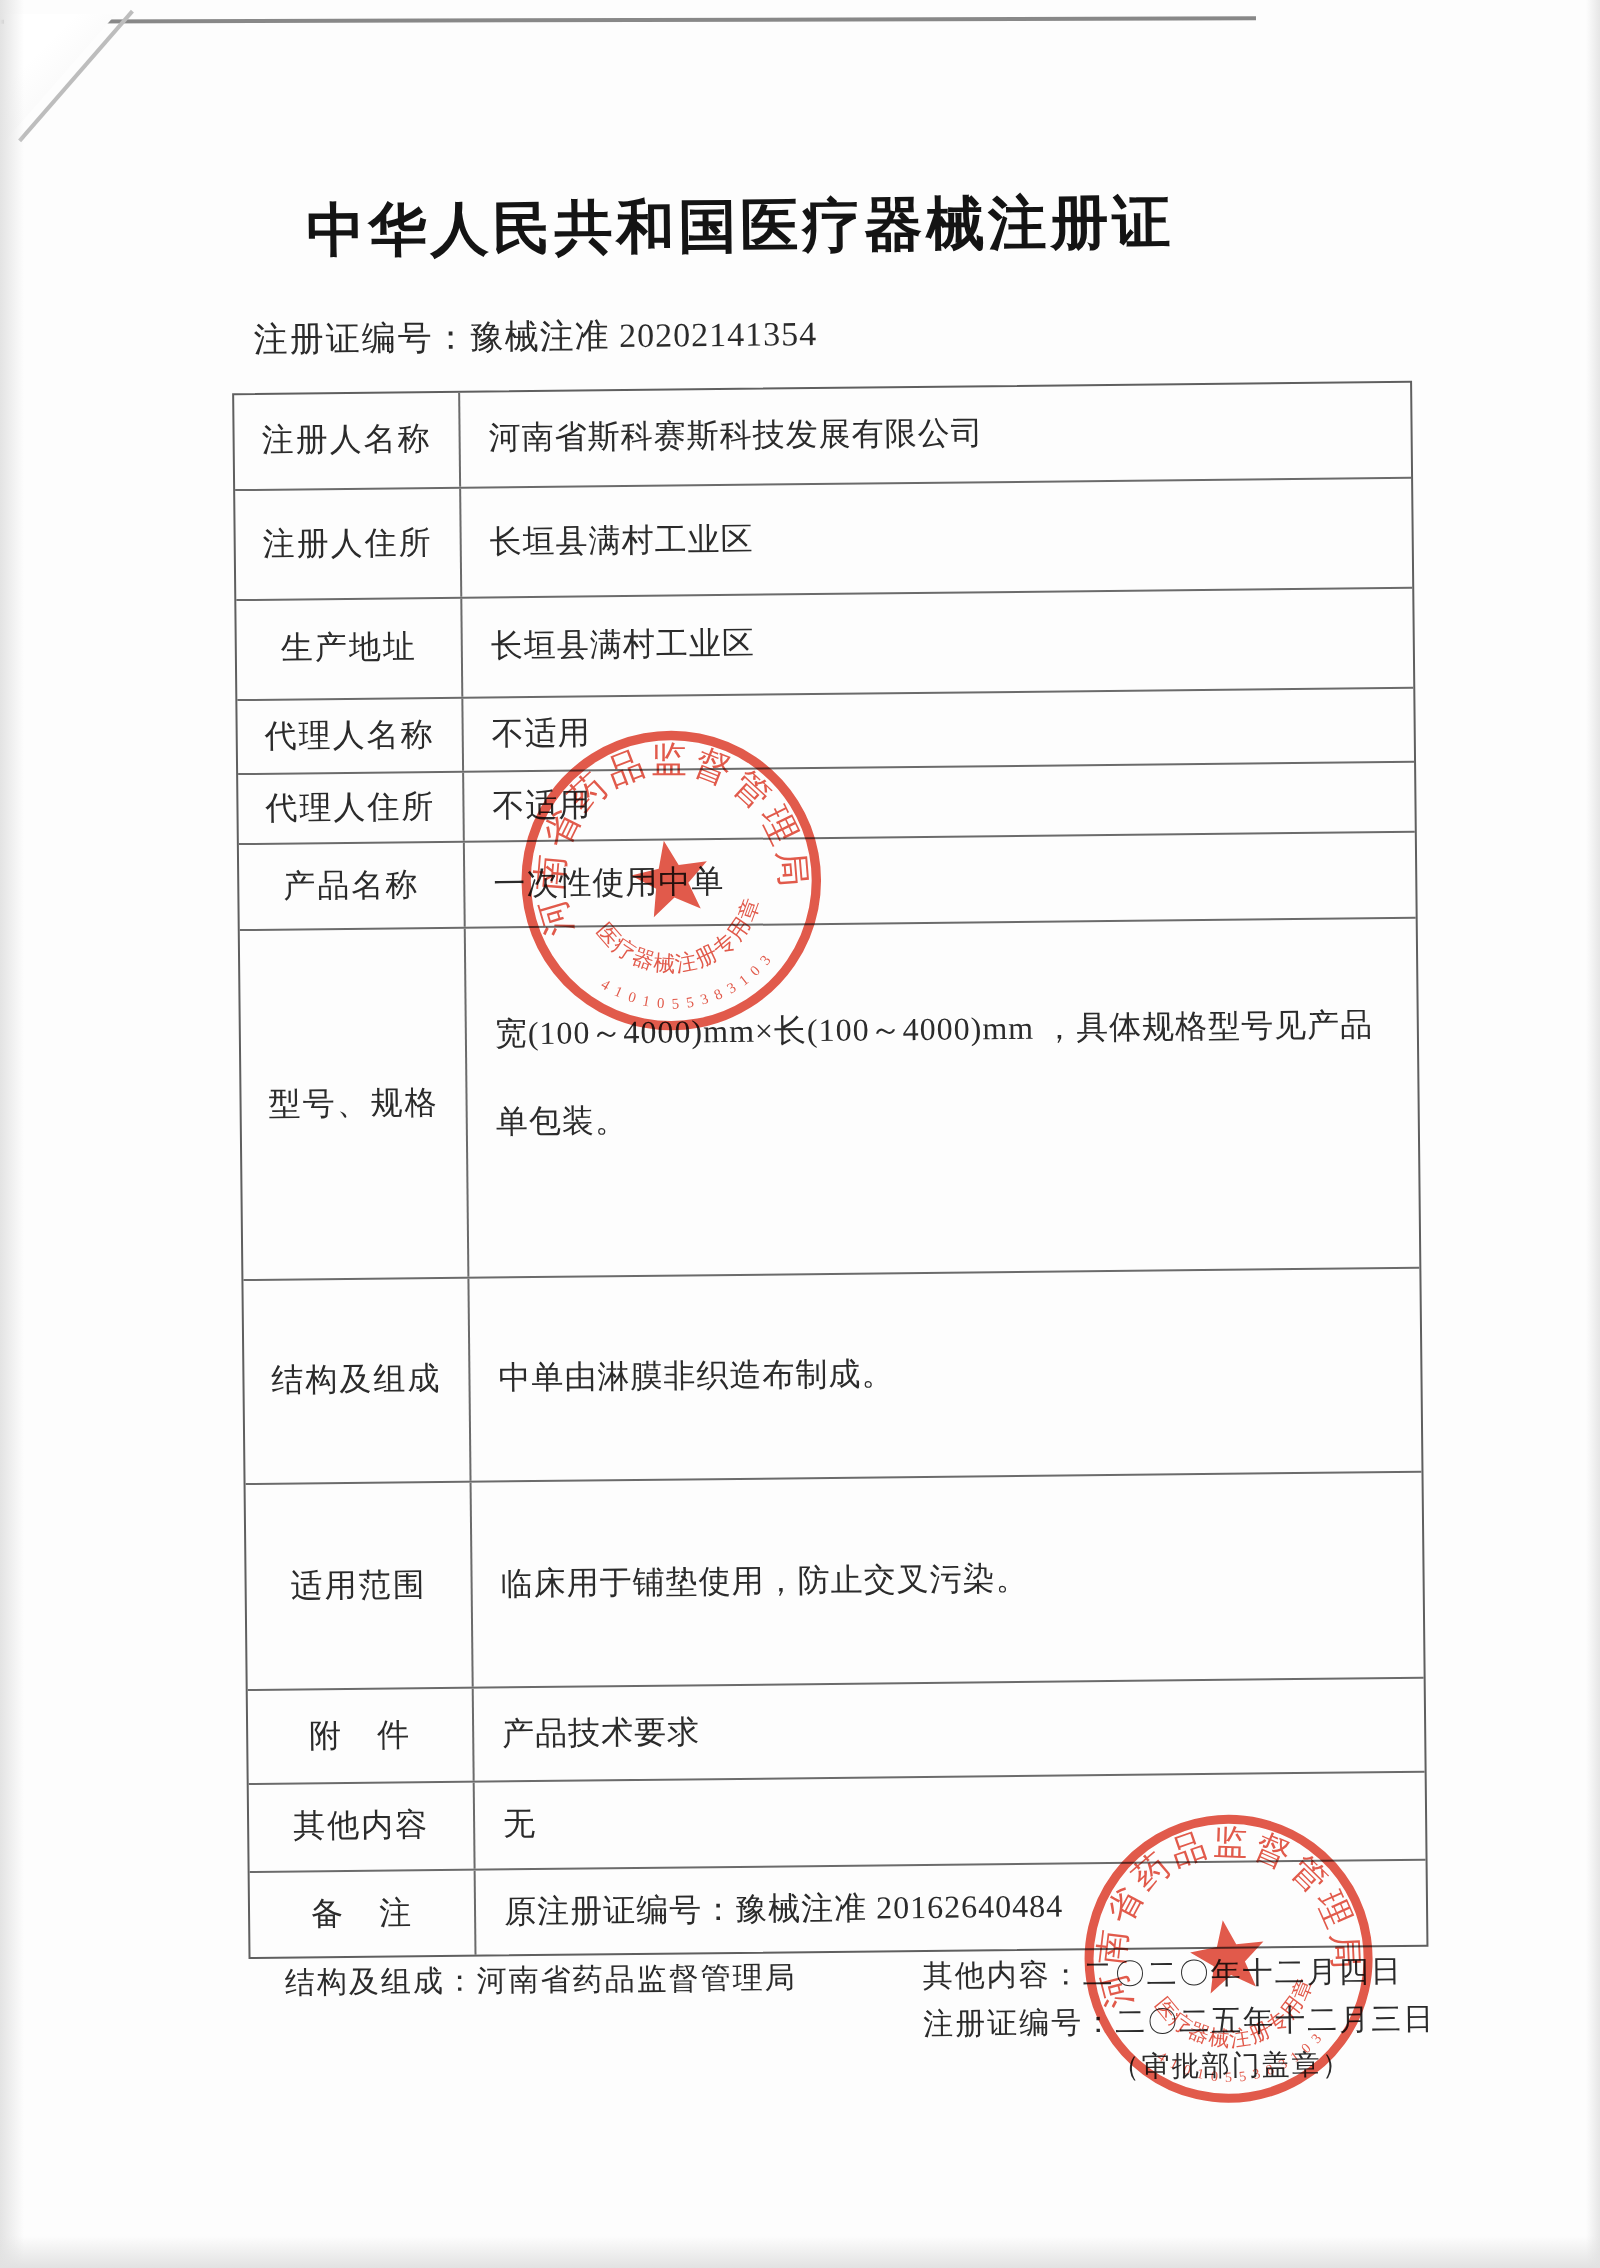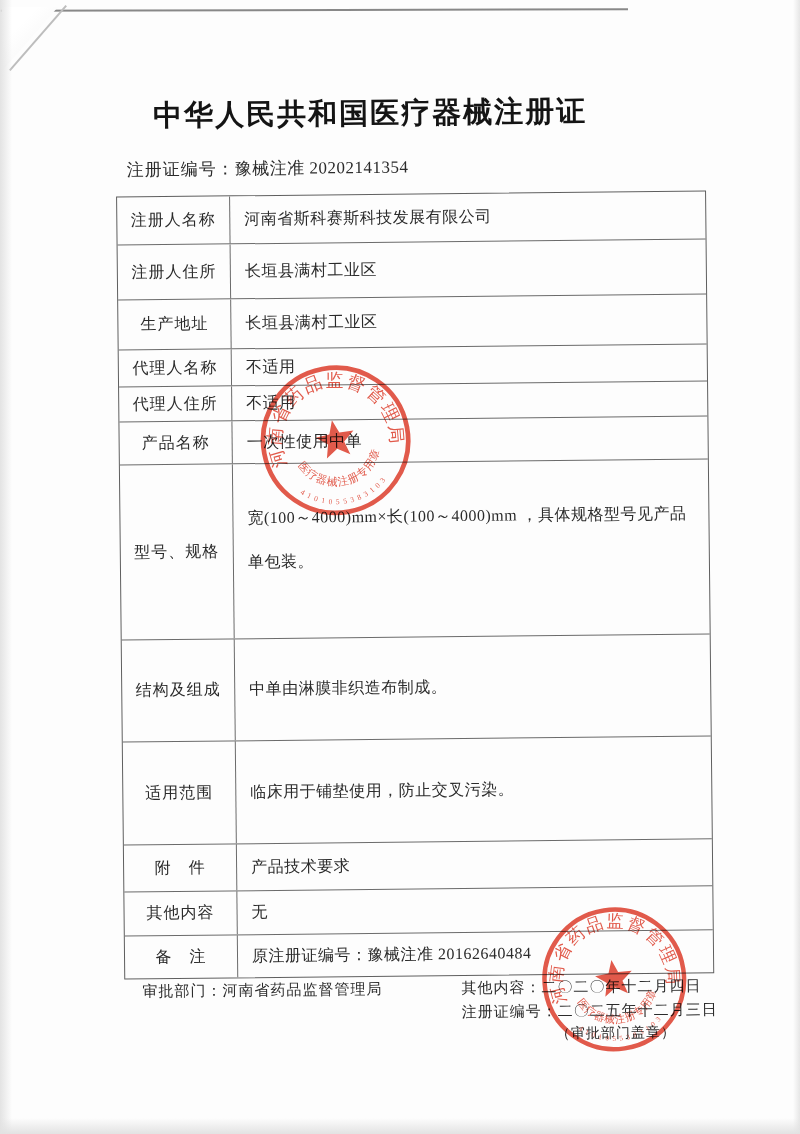--- a/index.html
+++ b/index.html
@@ -114,21 +114,21 @@
       <div class="tlabel">其他内容</div>
       <div class="tvalue">无</div>
     </div>
     <div class="trow" style="height:42px">
       <div class="tlabel">备　注</div>
       <div class="tvalue">原注册证编号：豫械注准 20162640484</div>
     </div>
   </div>
 
   <div class="f-dept">
-    <span>审批部门：</span><span>河南省药品监督管理局</span>
+    <span>结构及组成：</span><span>河南省药品监督管理局</span>
   </div>
   <div class="f-date">
     <span>其他内容：</span><span>二〇二〇年十二月四日</span>
   </div>
   <div class="f-valid">
     <span>注册证编号：</span><span>二〇二五年十二月三日</span>
   </div>
   <div class="f-sealnote">（审批部门盖章）</div>
 
   <svg class="stamp stamp-mid" viewBox="0 0 200 200" style="color: rgb(220, 58, 40);">

